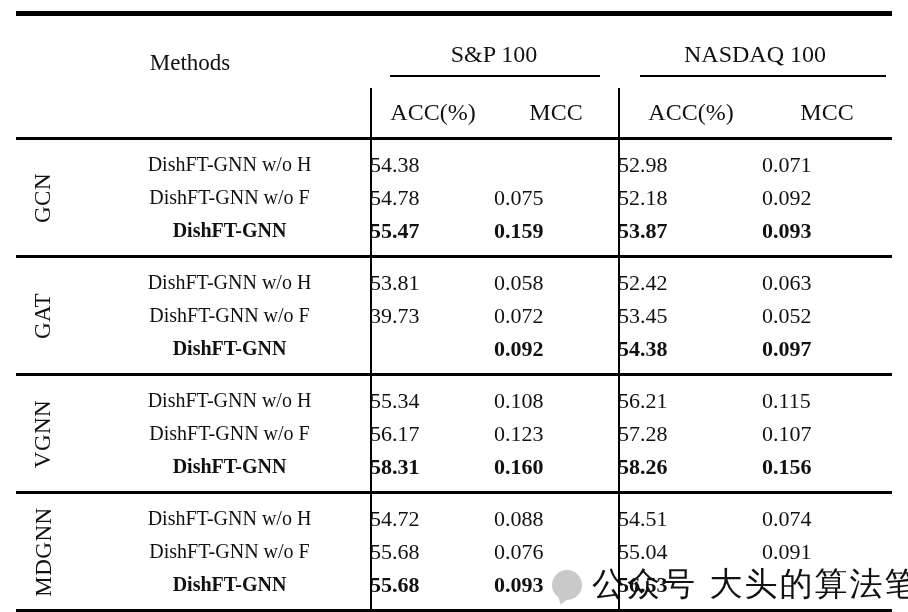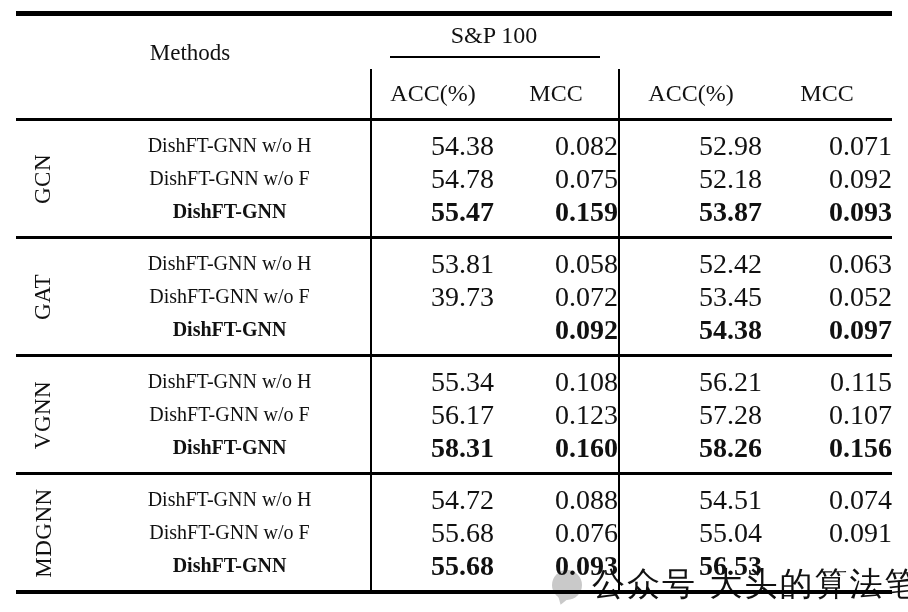--- a/index.html
+++ b/index.html
@@ -21,21 +21,21 @@
   .table-wrap{position:absolute;left:16px;top:11px;width:876px;z-index:1;}
   .rule-top{height:5px;background:#000;}
   .rule-mid{height:3px;background:#000;}
   .rule-bottom{height:4px;background:#000;}
   .grid{display:grid;grid-template-columns:55px 293px 6px 124px 124px 144px 130px;}
   
   .hdr .methods-cell{
     grid-column:1/3;grid-row:1/3;display:flex;align-items:center;justify-content:center;
     font-size:23px;padding-bottom:28px;
   }
-  .hdr .dataset-cell{grid-row:1;padding-top:6px;height:47px;}
+  .hdr .dataset-cell{grid-row:1;padding-top:25px;height:47px;}
   .hdr .ds-sp{grid-column:4/6;}
   .hdr .ds-nq{grid-column:6/8;}
   .hdr .ds-label{text-align:center;font-size:24px;}
   .hdr .cmidrule{height:0;border-top:2px solid #000;margin-top:7px;}
   .hdr .ds-sp .cmidrule{margin-left:20px;margin-right:18px;}
   .hdr .ds-nq .cmidrule{margin-left:22px;margin-right:6px;}
   .hdr .sub-cell{
     grid-row:2;height:49px;display:flex;align-items:center;justify-content:center;font-size:24px;
   }
   .hdr .sc1{grid-column:4;border-left:2px solid #000;}
@@ -48,21 +48,21 @@
   .vbar{position:absolute;top:0;bottom:0;width:2px;background:#000;}
   .vbar.b1{left:354px;}
   .vbar.b2{left:602px;}
   .group-label-cell{
     grid-column:1;grid-row:1/4;display:flex;align-items:center;justify-content:center;overflow:visible;
   }
   .group-label-cell span{
     display:block;transform:rotate(-90deg);white-space:nowrap;font-size:23px;letter-spacing:0.5px;
   }
   .method-cell{grid-column:2;text-align:center;line-height:33px;font-size:20px;padding-left:24px;}
-  .val{line-height:33px;text-align:right;font-size:28px;}
+  .val{line-height:33px;text-align:left;font-size:22px;}
   .c1{grid-column:4;} .c2{grid-column:5;} .c3{grid-column:6;} .c4{grid-column:7;}
   .r1{grid-row:1;} .r2{grid-row:2;} .r3{grid-row:3;}
   .bold{font-weight:bold;}
 </style>
 </head>
 <body>
 
 <div class="watermark">
   <div class="wm-icon">
       <div class="tail"></div>
@@ -72,38 +72,41 @@
 
 <div class="table-wrap">
   <div class="rule-top"></div>
 
   <div class="grid hdr">
     <div class="methods-cell">Methods</div>
     <div class="dataset-cell ds-sp">
       <div class="ds-label">S&amp;P 100</div>
       <div class="cmidrule"></div>
     </div>
+    <div class="dataset-cell ds-nq">
+      <div class="ds-label">NASDAQ 100</div>
+      <div class="cmidrule"></div>
+    </div>
     <div class="sub-cell sc1">ACC(%)</div>
     <div class="sub-cell sc2">MCC</div>
     <div class="sub-cell sc3">ACC(%)</div>
     <div class="sub-cell sc4">MCC</div>
   </div>
 
   <div class="rule-mid"></div>
 
   <div class="section">
     <div class="vbar b1"></div>
     <div class="vbar b2"></div>
     <div class="grid">
       <div class="group-label-cell">
           <span>GCN</span>
         </div>
       <div class="method-cell r1">DishFT-GNN w/o H</div>
       <div class="val c1 r1">54.38</div>
-      <div class="val c2 r1">0.082</div>
       <div class="val c3 r1">52.98</div>
       <div class="val c4 r1">0.071</div>
       <div class="method-cell r2">DishFT-GNN w/o F</div>
       <div class="val c1 r2">54.78</div>
       <div class="val c2 r2">0.075</div>
       <div class="val c3 r2">52.18</div>
       <div class="val c4 r2">0.092</div>
       <div class="method-cell r3 bold">DishFT-GNN</div>
       <div class="val c1 r3 bold">55.47</div>
       <div class="val c2 r3 bold">0.159</div>

